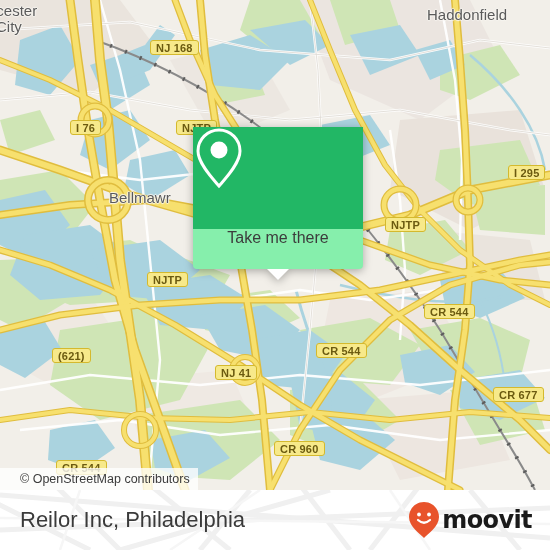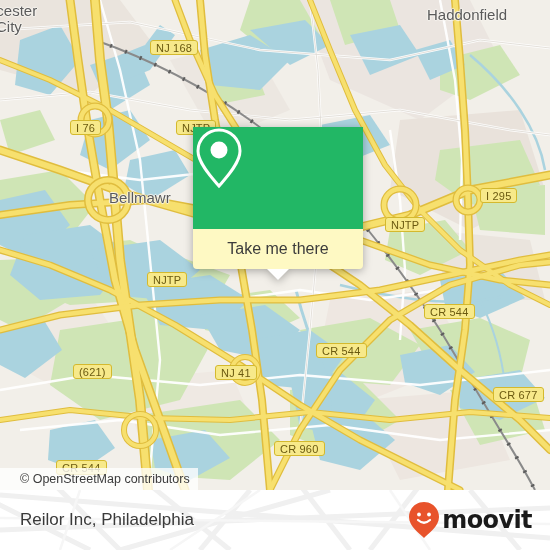--- a/index.html
+++ b/index.html
@@ -41,21 +41,21 @@
 
   
   .shield {
     position: absolute;
     background: #f7e98a;
     border: 1px solid #d4b92e;
     border-radius: 3px;
     color: #6b5a10;
     font-family: "Liberation Sans", sans-serif;
     font-size: 11px;
-    font-weight: normal;
+    font-weight: bold;
     line-height: 15px;
     height: 15px;
     padding: 0 5px;
     white-space: nowrap;
     letter-spacing: 0.2px;
     box-sizing: border-box;
   }
 
   
   .place {
@@ -95,26 +95,26 @@
   #popup-head {
     height: 102px;
     background: #22b765;
     display: flex;
     align-items: center;
     justify-content: center;
   }
   #popup-pin { display: block; }
   #popup-body {
     position: relative;
-    background: #fef9c3;
+    background: #86efac;
     border-bottom-left-radius: 4px;
     border-bottom-right-radius: 4px;
     height: 40px;
     display: flex;
-    align-items: center;
+    align-items: flex-start;
     justify-content: center;
   }
   #popup-label {
     color: #3c3c3c;
     font-family: "Liberation Sans", sans-serif;
     font-size: 16px;
     white-space: nowrap;
   }
   #popup-tail {
     position: absolute;
@@ -147,21 +147,21 @@
   }
   #footer-title {
     position: absolute;
     left: 20px;
     top: 0;
     height: 60px;
     display: flex;
     align-items: center;
     color: #3a3a3a;
     font-family: "Liberation Sans", sans-serif;
-    font-size: 17px;
+    font-size: 22px;
     white-space: nowrap;
   }
   #brand {
     position: absolute;
     right: 18px;
     top: 0;
     height: 60px;
     display: flex;
     align-items: center;
     gap: 2px;
@@ -330,31 +330,31 @@
       </g>
     </svg>
 
     <div class="place" style="left:-12px; top:2px;">ucester</div>
     <div class="place" style="left:-4px; top:18px;">City</div>
     <div class="place" style="left:109px; top:189px;text-align:right;">Bellmawr</div>
     <div class="place" style="left:427px; top:6px;">Haddonfield</div>
 
     <div class="shield" style="left:150px; top:40px;">NJ 168</div>
     <div class="shield" style="left:70px;  top:120px;">I 76</div>
-    <div class="shield" style="left:480px; top:165px;margin-top:23px;">I 295</div>
+    <div class="shield" style="left:508px; top:165px;">I 295</div>
     <div class="shield" style="left:385px; top:217px;">NJTP</div>
     <div class="shield" style="left:147px; top:272px;">NJTP</div>
     <div class="shield" style="left:176px; top:120px;">NJTP</div>
     <div class="shield" style="left:424px; top:304px;">CR 544</div>
     <div class="shield" style="left:316px; top:343px;">CR 544</div>
     <div class="shield" style="left:56px;  top:460px;">CR 544</div>
     <div class="shield" style="left:493px; top:387px;">CR 677</div>
     <div class="shield" style="left:274px; top:441px;">CR 960</div>
     <div class="shield" style="left:215px; top:365px;">NJ 41</div>
-    <div class="shield" style="left:52px;  top:364px;margin-left:21px;">(621)</div>
+    <div class="shield" style="left:52px;  top:348px;">(621)</div>
 
     <div id="attribution">© OpenStreetMap contributors</div>
 
     <div id="popup">
       <div id="popup-head">
         <svg id="popup-pin" width="52" height="62" viewBox="0 0 52 62">
           <path d="M26 3 C14.4 3 5 12.4 5 24 C5 36.5 20 52 26 59 C32 52 47 36.5 47 24 C47 12.4 37.6 3 26 3 Z" fill="none" stroke="#ffffff" stroke-width="3"></path>
           <circle cx="26" cy="23" r="8.5" fill="#ffffff"></circle>
         </svg>
       </div>

